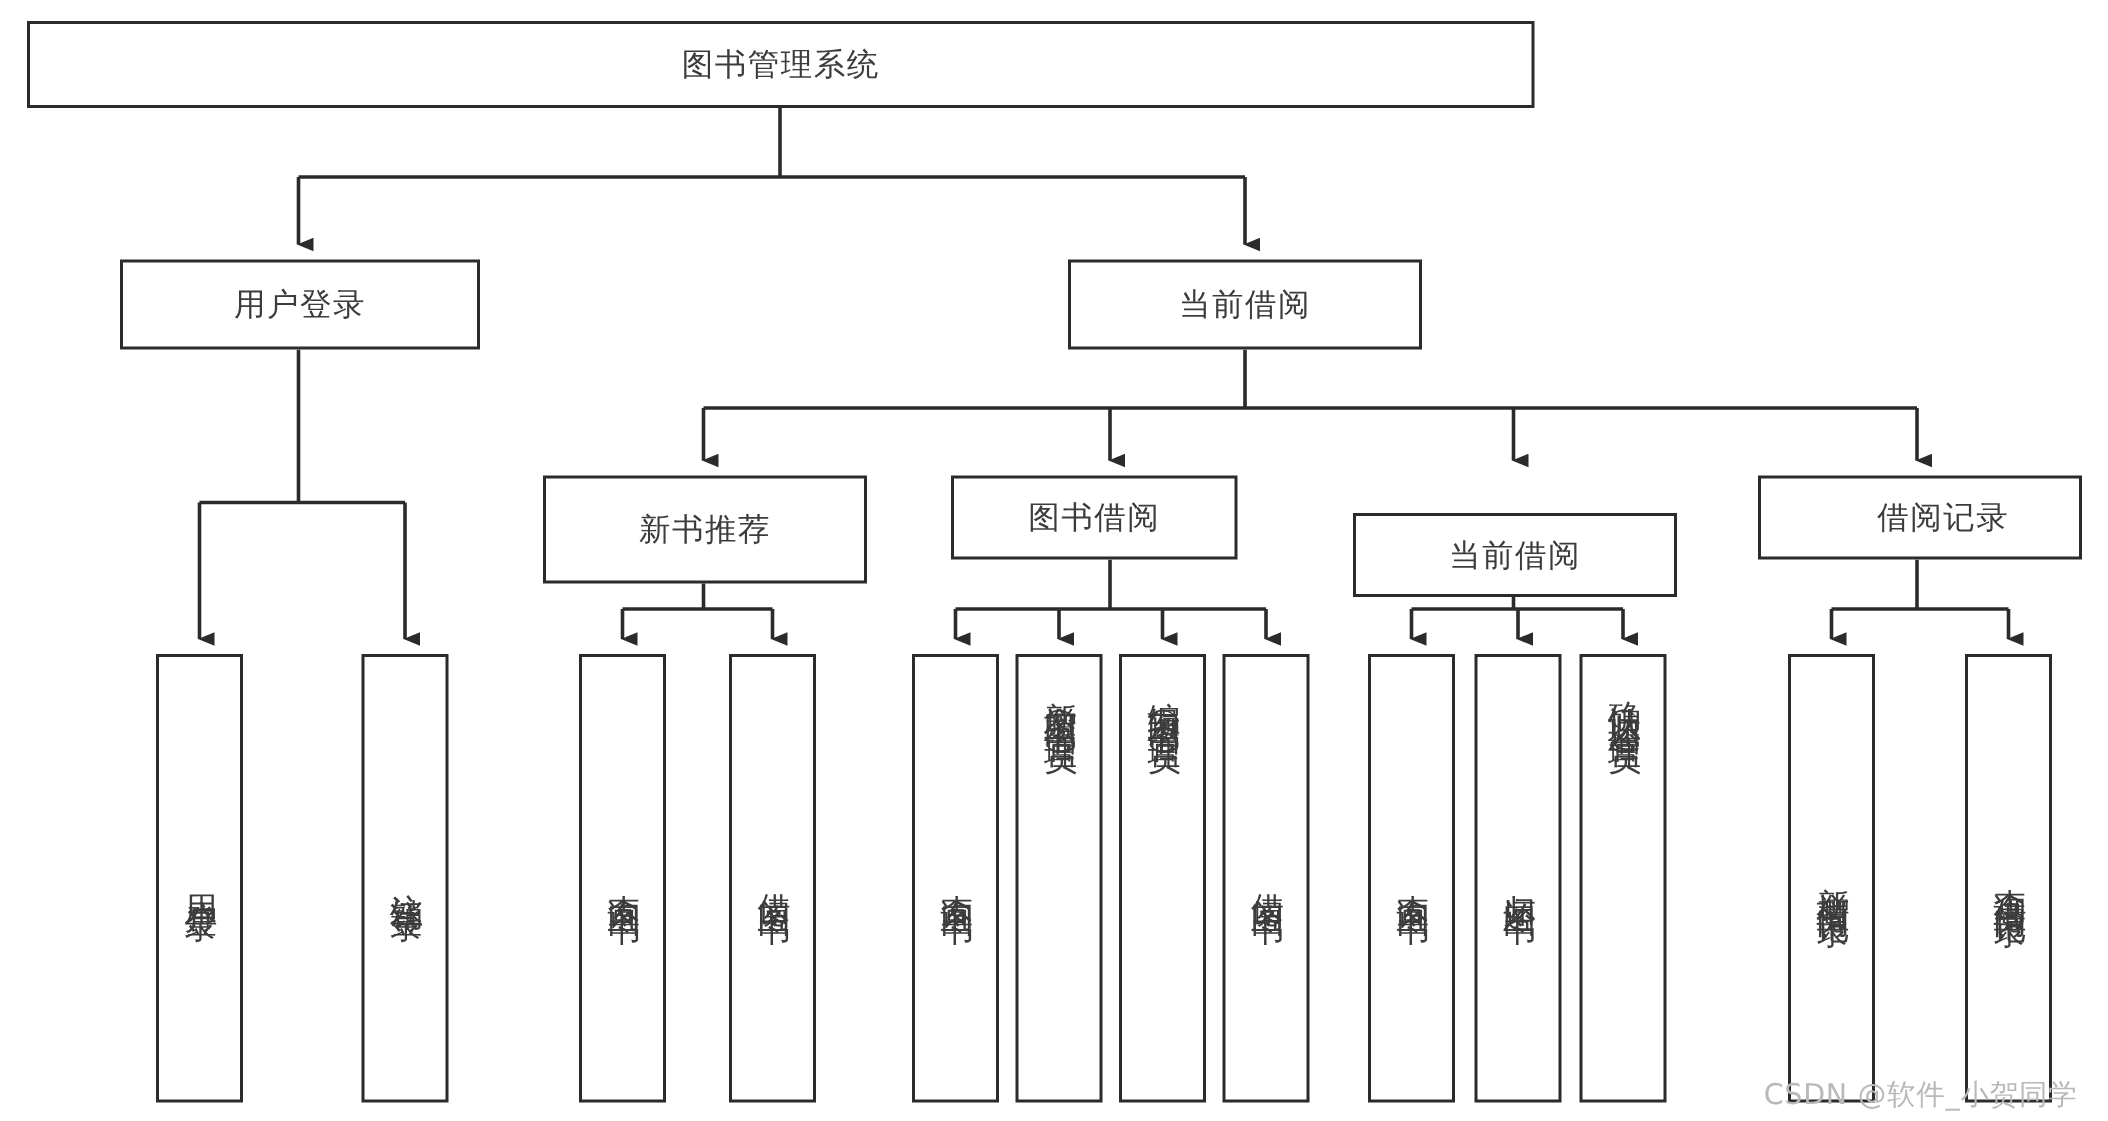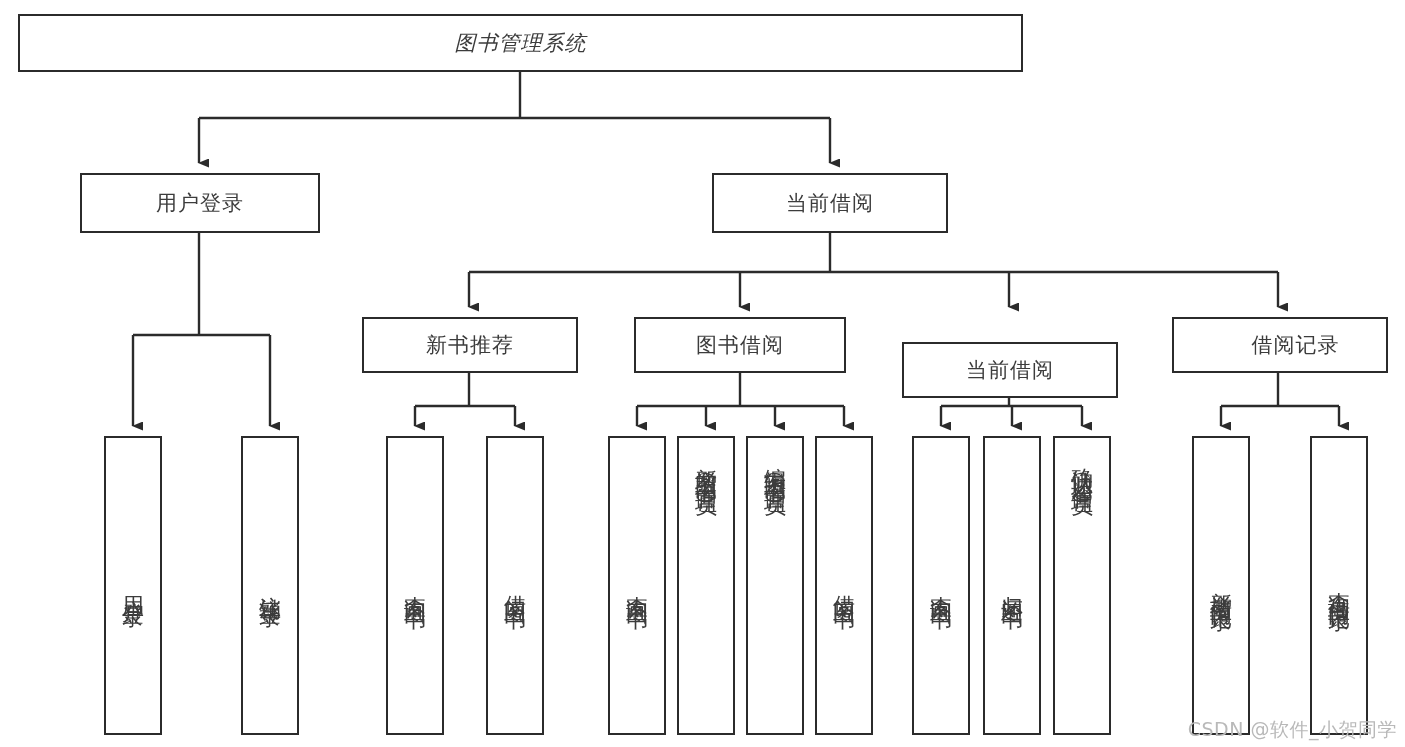--- a/index.html
+++ b/index.html
@@ -55,21 +55,21 @@
     letter-spacing: 4px;
     line-height: 1;
     white-space: pre;
   }
   .node-box.vertical.centered {
     align-items: center;
     padding-top: 0;
   }
   #watermark {
     position: absolute;
-    right: 8px;
+    right: 20px;
     bottom: 4px;
     font-size: 19px;
     color: #b9b9b9;
     letter-spacing: 0.5px;
     white-space: nowrap;
   }
 </style>
 </head>
 <body>
 
@@ -118,35 +118,35 @@
       <path d="M1012,406 L1012,426" marker-end="url(#arrowhead)"></path>
       <path d="M1082,406 L1082,426" marker-end="url(#arrowhead)"></path>
 
       <path d="M1278,373 L1278,406"></path>
       <path d="M1221,406 L1339,406"></path>
       <path d="M1221,406 L1221,426" marker-end="url(#arrowhead)"></path>
       <path d="M1339,406 L1339,426" marker-end="url(#arrowhead)"></path>
     </g>
   </svg>
 
-  <div class="node-box" style="left: 18px; top: 14px; width: 1005px; height: 58px; font-style: italic;">
+  <div class="node-box" style="left: 18px; top: 14px; width: 1005px; height: 58px;">
     <span class="node-label">图书管理系统</span>
   </div>
 
   <div class="node-box" style="left: 80px; top: 173px; width: 240px; height: 60px;">
     <span class="node-label">用户登录</span>
   </div>
   <div class="node-box" style="left: 712px; top: 173px; width: 236px; height: 60px;">
     <span class="node-label">当前借阅</span>
   </div>
 
-  <div class="node-box" style="left: 362px; top: 317px; width: 216px; height: 56px;">
+  <div class="node-box" style="left: 362px; top: 317px; width: 216px; height: 72px;">
     <span class="node-label">新书推荐</span>
   </div>
-  <div class="node-box" style="left: 634px; top: 317px; width: 212px; height: 56px;">
+  <div class="node-box" style="left: 634px; top: 317px; width: 191px; height: 56px;">
     <span class="node-label">图书借阅</span>
   </div>
   <div class="node-box" style="left: 902px; top: 317px; width: 216px; height: 56px; margin-top: 25px;">
     <span class="node-label">当前借阅</span>
   </div>
   <div class="node-box" style="left: 1172px; top: 317px; width: 216px; height: 56px; padding-left: 31px;">
     <span class="node-label">借阅记录</span>
   </div>
 
   <div class="node-box vertical centered" style="left: 104px; top: 436px; width: 58px; height: 299px;">

